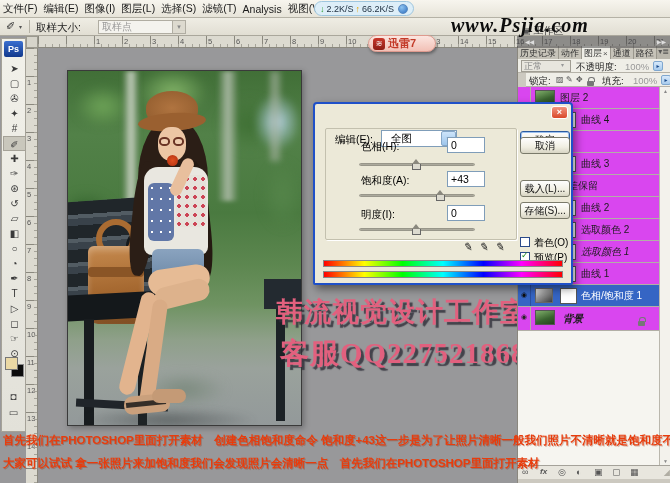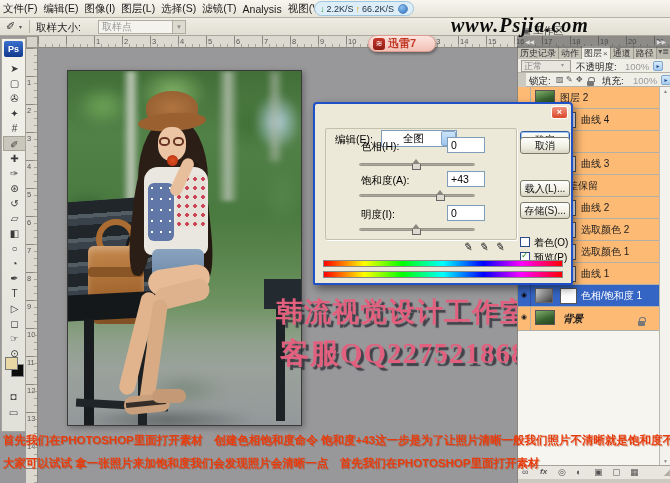--- a/index.html
+++ b/index.html
@@ -102,21 +102,21 @@
 .lockrow{position:absolute;left:8px;top:27px;width:153px;height:14px;background:#efeee7;border-bottom:1px solid #b5b2a8}
 .bm-box{position:absolute;left:3px;top:1px;width:50px;height:12px;background:#e8e6de;border:1px solid #a09d93;font-size:9px;color:#888;padding:0 2px;line-height:10px}
 .bm-arr{position:absolute;left:43px;top:2px;font-size:6px;color:#999}
 .p-lab{position:absolute;top:2px;font-size:9.5px;color:#222;white-space:nowrap}
 .p-val{position:absolute;top:2px;font-size:9.5px;color:#999}
 .bluebtn{position:absolute;top:2px;width:10px;height:10px;background:linear-gradient(#d7e9fa,#a8cbed);border:1px solid #7fa7cf;border-radius:2px;font-size:6px;color:#1a4a8a;text-align:center;line-height:9px}
 .lk-ico{position:absolute;top:2px;font-size:8px;color:#555}
 .lockglyph{position:relative;display:inline-block;width:7px;height:5px;background:#777;border-radius:1px}
 .lockglyph::before{content:"";position:absolute;left:1px;top:-4px;width:5px;height:4px;border:1px solid #777;border-bottom:none;border-radius:3px 3px 0 0}
 .lrows{position:absolute;left:0;top:41px;width:141px}
-.lrow{position:absolute;left:0;width:141px;height:22px;background:#fdba74;border-bottom:1px solid #b2afa6}
+.lrow{position:absolute;left:0;width:141px;height:22px;background:#d946ef;border-bottom:1px solid #b2afa6}
 .lrow.bg{height:24px}
 .lrow.sel{background:#3565c4}
 .eyecell{position:absolute;left:0;top:0;width:13px;height:100%;border-right:1px solid #b2afa6;font-size:7px;color:#222;text-align:center;line-height:20px}
 .sel .eyecell{color:#0d0d0d;border-right-color:#2a4fa0}
 .thumb{position:absolute;left:17px;top:3px;width:20px;height:15px;border:1px solid #555;background:linear-gradient(160deg,#7fae6a,#39622f 60%,#27421f)}
 .adjthumb{position:absolute;left:17px;top:3px;width:18px;height:15px;border:1px solid #666;background:#d9d7cd}
 .gradthumb{background:linear-gradient(145deg,#ececec,#9a9a9a 40%,#3c3c3c)}
 .maskthumb{position:absolute;left:40px;top:3px;width:18px;height:16px;border:1px solid #555;background:#fff}
 .sel .maskthumb{left:42px;width:17px}
 .lname{position:absolute;left:63px;top:0;font-size:10px;color:#1c1c1c;line-height:21px;white-space:nowrap}
@@ -132,21 +132,21 @@
 .pfooter{position:absolute;left:0;top:419px;width:153px;height:14px;background:#e8e6de;border-top:1px solid #a5a29a}
 .fico{position:absolute;top:1px;font-size:9px;color:#555}
 .fico.fx{font-style:italic;font-weight:bold;font-size:8px}
 .grip{position:absolute;right:1px;top:2px;font-size:8px;color:#b0ada3}
 
 .dlg{position:absolute;left:313px;top:102px;width:260px;height:183px;background:#ece9d8;border:2px solid #1f50c8;border-radius:4px 4px 2px 2px;box-shadow:3px 4px 9px rgba(0,0,0,.45);z-index:10}
 .dtitle{position:absolute;left:0;top:0;right:0;height:17px;background:linear-gradient(180deg,#5a96f2,#2a60d8 45%,#1c4ec2);color:#fff;font-weight:bold;font-size:10.5px;line-height:16px;padding-left:6px;border-radius:2px 2px 0 0}
 .dclose{position:absolute;right:3px;top:2px;width:17px;height:13px;background:linear-gradient(#f2927e,#d9492a);border:1px solid #fff;border-radius:3px;color:#fff;font-size:9px;font-weight:bold;text-align:center;line-height:11px}
 .dfield{position:absolute;left:10px;top:24px;width:192px;height:112px;border:1px solid #c3c0ae;border-radius:2px;box-shadow:1px 1px 0 #fff}
 .dlab{position:absolute;font-size:10.5px;color:#000;white-space:nowrap}
-.ddd{position:absolute;left:66px;top:26px;width:76px;height:17px;background:#fff;border:1px solid #7f9db9;font-size:10.5px;padding:1px 21px}
+.ddd{position:absolute;left:66px;top:26px;width:76px;height:17px;background:#fff;border:1px solid #7f9db9;font-size:10.5px;padding:1px 9px}
 .ddd-arr{position:absolute;left:126px;top:27px;width:15px;height:15px;background:linear-gradient(#cde4fa,#9dc5ec);border:1px solid #86a7c8;border-radius:2px;font-size:7px;color:#1a4a8a;text-align:center;line-height:14px}
 .dval{position:absolute;left:132px;width:38px;height:16px;background:#fff;border:1px solid #7f9db9;font-size:10.5px;padding:0 3px;color:#000}
 .strack{position:absolute;left:44px;width:116px;height:3px;background:linear-gradient(#8d8b7e,#c9c7bb);border:1px solid #98968a;border-radius:2px}
 .sthumb{position:absolute;width:9px;height:6px;background:#dcdacf;border:1px solid #666;border-top:none}
 .sthumb::before{content:"";position:absolute;left:-1px;top:-5px;width:0;height:0;border-left:4px solid transparent;border-right:4px solid transparent;border-bottom:5px solid #8a887e}
 .dbtn{position:absolute;left:205px;width:50px;height:17px;background:linear-gradient(#fefefe,#f1efe2 60%,#d8d5c4);border:1px solid #7a7a6a;border-radius:3px;font-size:10px;text-align:center;line-height:15px;color:#111}
 .dbtn.ok{border-color:#2a5aa0;box-shadow:inset 0 0 0 1px #9ec2ee}
 .cb{position:absolute;left:205px;width:10px;height:10px;background:#fff;border:1px solid #2a4a8a}
 .cbmark{position:absolute;left:206px;font-size:9px;color:#1e8a1e;font-weight:bold}
 .cblab{position:absolute;left:219px;font-size:10px;color:#000;white-space:nowrap}
@@ -380,21 +380,21 @@
           <span class="adjthumb"></span>
           <span class="maskthumb"></span>
           <span class="lname">曲线 2</span>
         </div>
         <div class="lrow" style="top: 132px;">
           <span class="eyecell">◉</span>
           <span class="adjthumb"></span>
           <span class="maskthumb"></span>
           <span class="lname">选取颜色 2</span>
         </div>
-        <div class="lrow" style="top: 154px;">
+        <div class="lrow" style="top: 154px; font-style: italic;">
           <span class="eyecell">◉</span>
           <span class="adjthumb"></span>
           <span class="maskthumb"></span>
           <span class="lname">选取颜色 1</span>
         </div>
         <div class="lrow" style="top: 176px;">
           <span class="eyecell">◉</span>
           <span class="adjthumb"></span>
           <span class="maskthumb"></span>
           <span class="lname">曲线 1</span>

